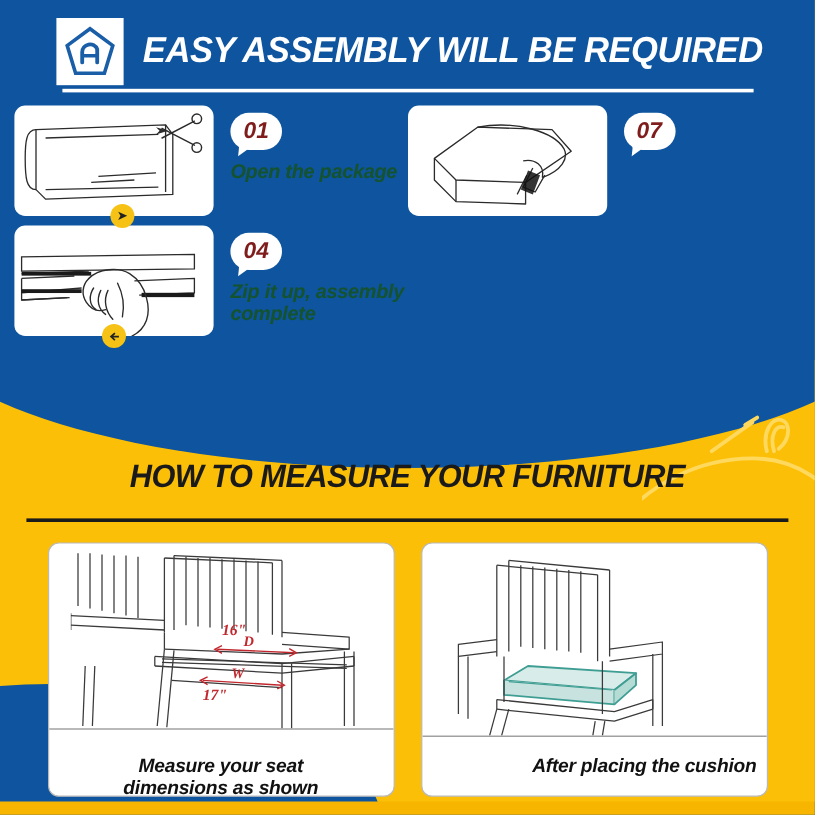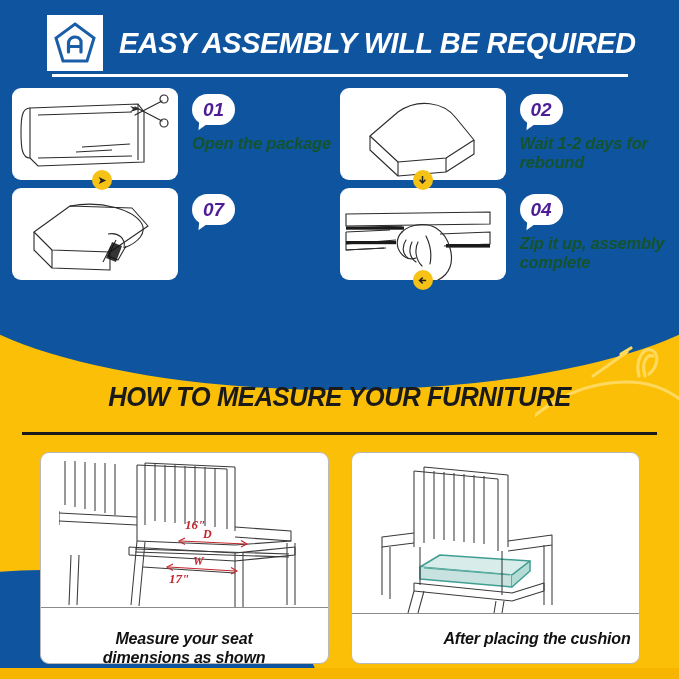--- a/index.html
+++ b/index.html
@@ -147,21 +147,21 @@
 
   .step-text{
     margin-left:14px;
     padding-top:6px;
     flex:1 1 auto;
   }
   .bubble{
     position:relative;
     display:inline-block;
     background:#ffffff;
-    color:#4c1d95;
+    color:#7f1d1d;
     font-weight:bold;
     font-style:italic;
     font-size:19px;
     line-height:1;
     padding:6px 11px 6px 11px;
     border-radius:16px;
   }
   .bubble::after{
     content:"";
     position:absolute;
@@ -308,41 +308,20 @@
           </g>
         </svg>
         <div class="step-arrow arrow-br">➤</div>
       </div>
       <div class="step-text">
         <div class="bubble">01</div>
         <div class="step-label">Open the package</div>
       </div>
     </div>
 
-    <div class="step">
-      <div class="step-card">
-        <svg width="166" height="92" viewBox="0 0 166 92">
-          <g fill="none" stroke="#2b2b2b" stroke-width="1.1" stroke-linejoin="round">
-            <path d="M 30 48 L 58 24 C 78 10, 104 14, 116 30 L 134 52 L 106 70 L 58 74 Z"></path>
-            <path d="M 30 48 L 30 62 L 58 88 L 106 84 L 134 66 L 134 52"></path>
-            <path d="M 58 74 L 58 88"></path>
-            <path d="M 106 70 L 106 84"></path>
-          </g>
-        </svg>
-        <div class="step-arrow arrow-bc">
-          <svg width="9" height="9" viewBox="0 0 10 10">
-              <path d="M5 0 L5 7 M1.8 4.2 L5 7.8 L8.2 4.2" stroke="#222" stroke-width="1.6" fill="none"></path>
-            </svg>
-        </div>
-      </div>
-      <div class="step-text">
-        <div class="bubble">02</div>
-        <div class="step-label">Wait 1-2 days for rebound</div>
-      </div>
-    </div>
 
     <div class="step">
       <div class="step-card">
         <svg width="166" height="92" viewBox="0 0 166 92">
           <g fill="none" stroke="#2b2b2b" stroke-width="1.1" stroke-linejoin="round">
             <path d="M 22 44 L 58 18 L 120 20 L 136 38 L 98 64 L 40 62 Z"></path>
             <path d="M 22 44 L 22 62 L 40 80 L 98 82 L 98 64"></path>
             <path d="M 40 62 L 40 80"></path>
             <path d="M 58 18 C 90 12, 122 22, 130 36 C 134 44, 128 54, 112 60"></path>
             <path d="M 96 46 C 106 44, 114 50, 112 60"></path>

